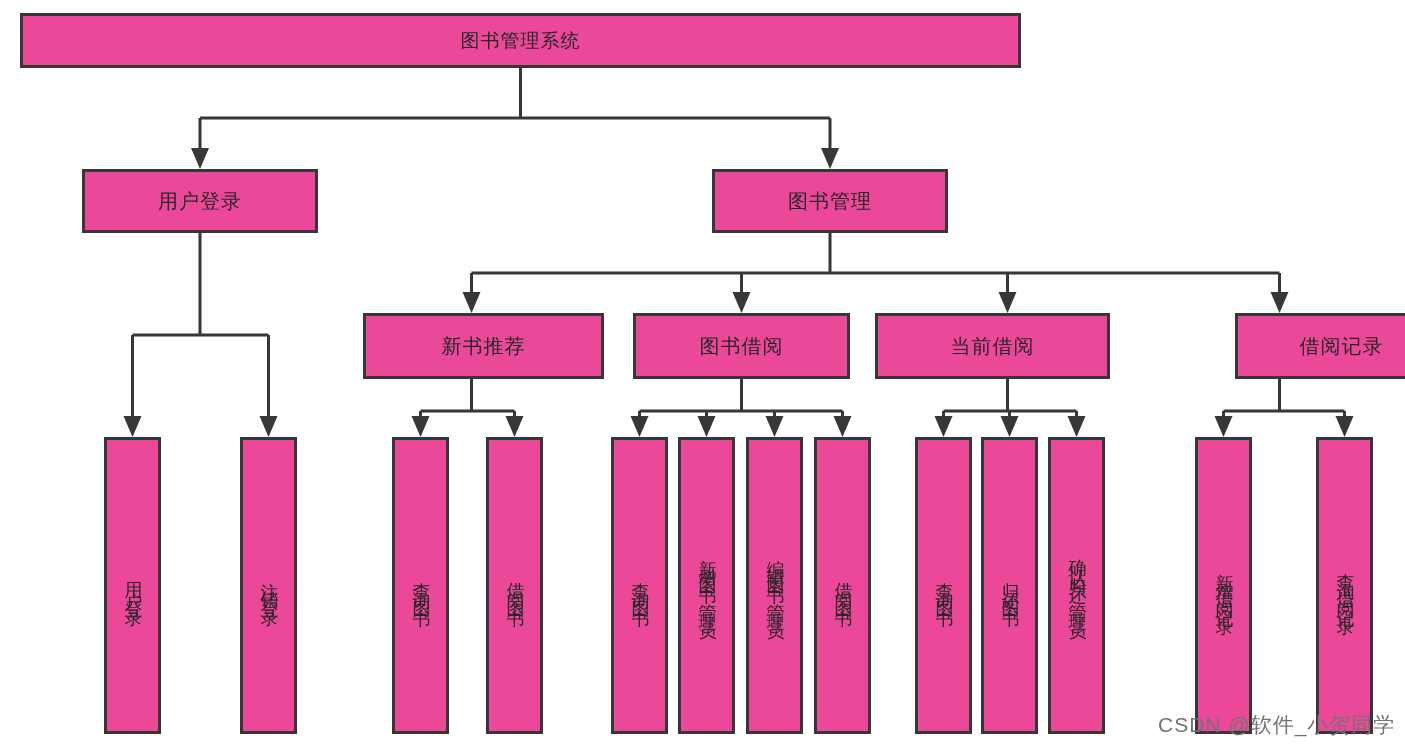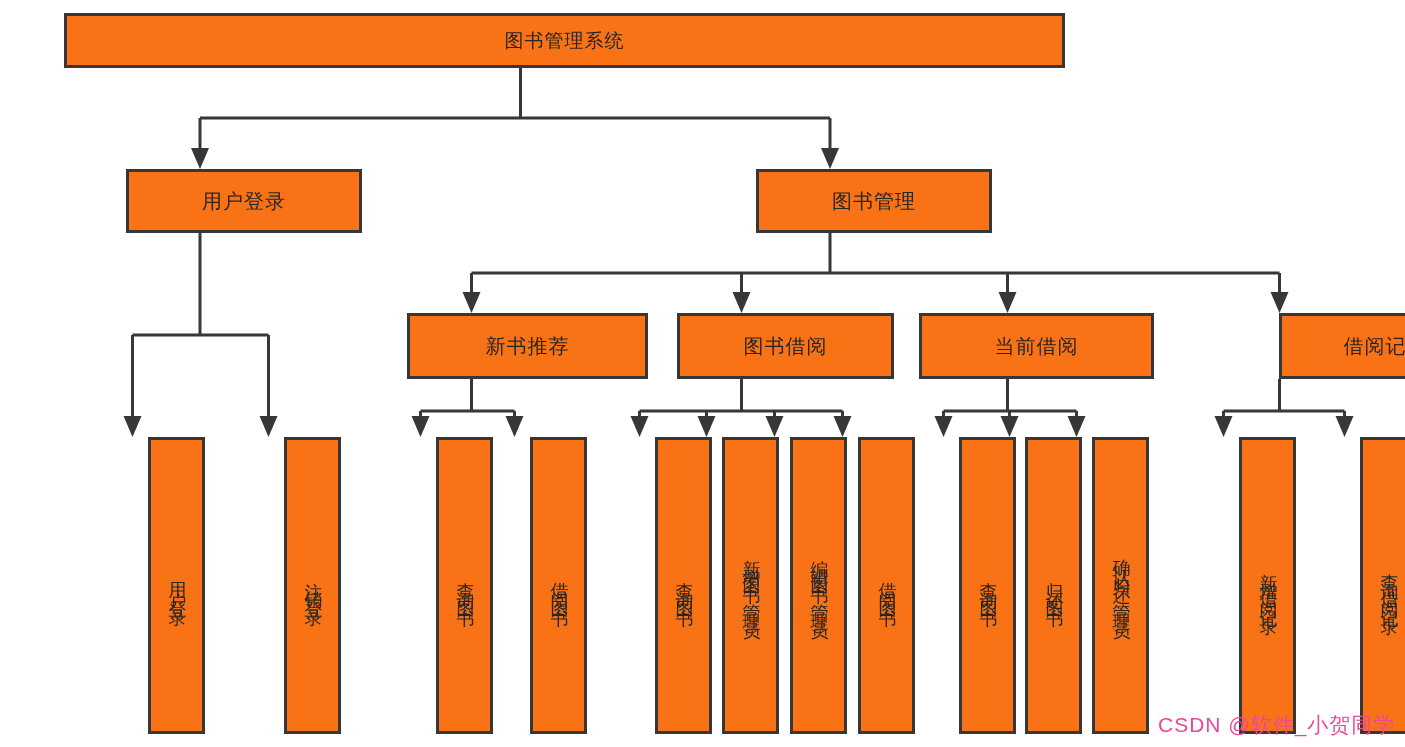--- a/index.html
+++ b/index.html
@@ -18,26 +18,25 @@
   #connectors {
     position: absolute;
     left: 0;
     top: 0;
     pointer-events: none;
   }
   .node {
     position: absolute;
     box-sizing: border-box;
     border: 3px solid #373737;
-    background: #f97316;
+    background: #ec4899;
     display: flex;
     align-items: center;
     justify-content: center;
     color: #262626;
-    margin-left: 44px;
   }
   .hnode { font-size: 20px; letter-spacing: 1px; }
   #n-root { left: 20px; top: 13px; width: 1001px; height: 55px; font-size: 19px; }
   #n-login { left: 82px;  top: 169px; width: 236px; height: 64px; }
   #n-mgmt  { left: 712px; top: 169px; width: 236px; height: 64px; }
   #n-rec { left: 363px;  top: 313px; width: 241px; height: 66px; }
   #n-bor { left: 633px;  top: 313px; width: 217px; height: 66px; }
   #n-cur { left: 875px;  top: 313px; width: 235px; height: 66px; }
   #n-rcd { left: 1235px; top: 313px; width: 213px; height: 66px; }
   .leaf { top: 437px; width: 57px; height: 297px; }
@@ -60,21 +59,21 @@
   #lf-cur-0 { left: 915px; }
   #lf-cur-1 { left: 981px; }
   #lf-cur-2 { left: 1048px; }
   #lf-rcd-0 { left: 1195px; }
   #lf-rcd-1 { left: 1316px; }
   #watermark {
     position: absolute;
     left: 1158px;
     top: 711px;
     font-size: 21px;
-    color: #ec4899;
+    color: #737373;
     letter-spacing: 1px;
     white-space: nowrap;
   }
 </style>
 </head>
 <body>
 
 <div id="canvas">
 
   <svg id="connectors" width="1405" height="747" viewBox="0 0 1405 747">

